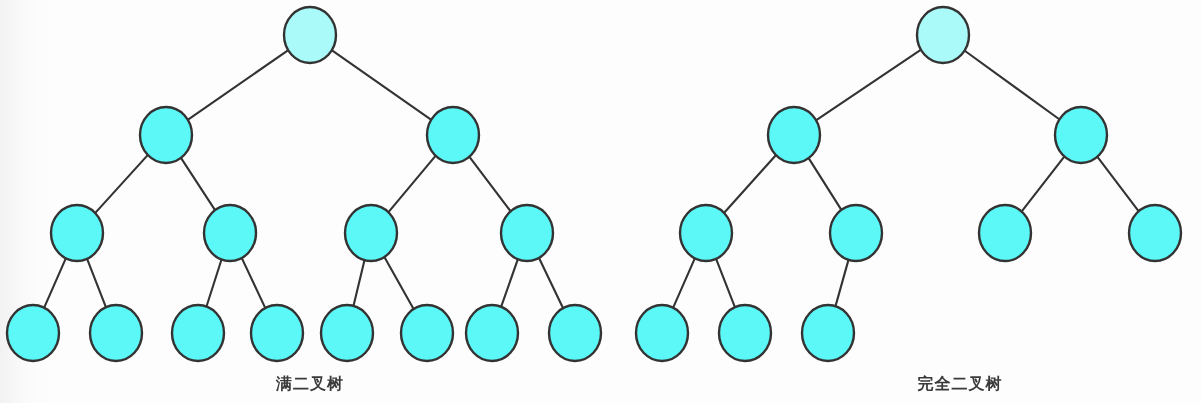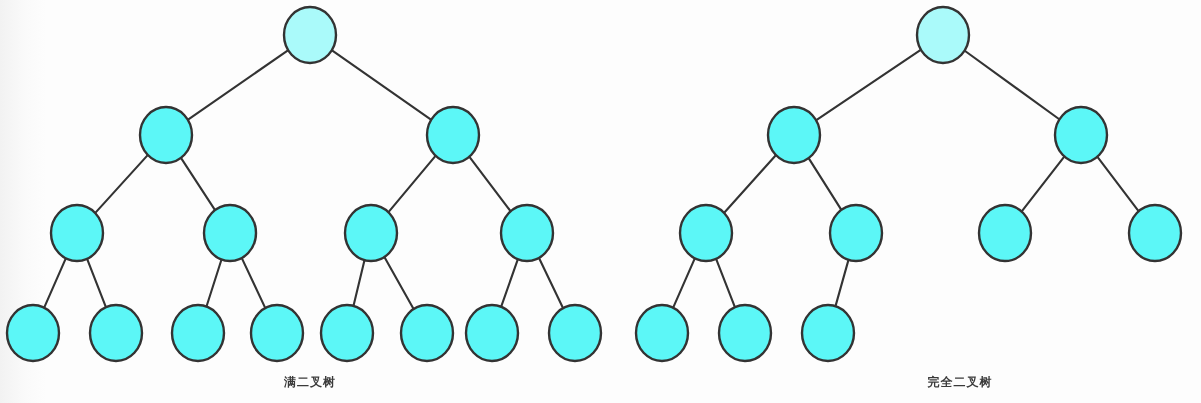--- a/index.html
+++ b/index.html
@@ -36,21 +36,21 @@
     stroke-width: 2.1;
     stroke-linecap: round;
     fill: none;
   }
   .node-shape {
     stroke: #333333;
     stroke-width: 2.4;
   }
   .caption {
     position: absolute;
-    font-size: 12px;
+    font-size: 16px;
     font-weight: bold;
     color: #3a3a3a;
     letter-spacing: 1px;
     white-space: nowrap;
     transform: translateX(-50%);
     font-family: Liberation Mono, monospace;
   }
 </style>
 </head>
 <body>

